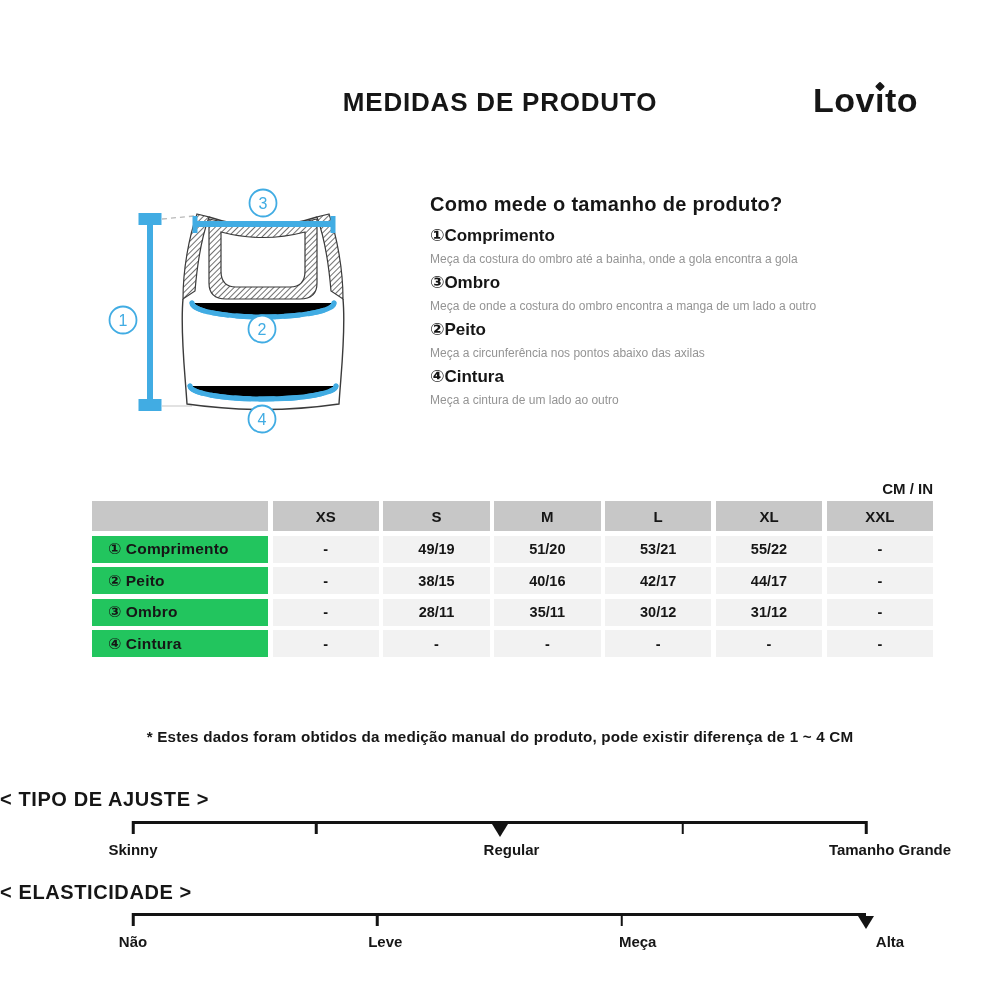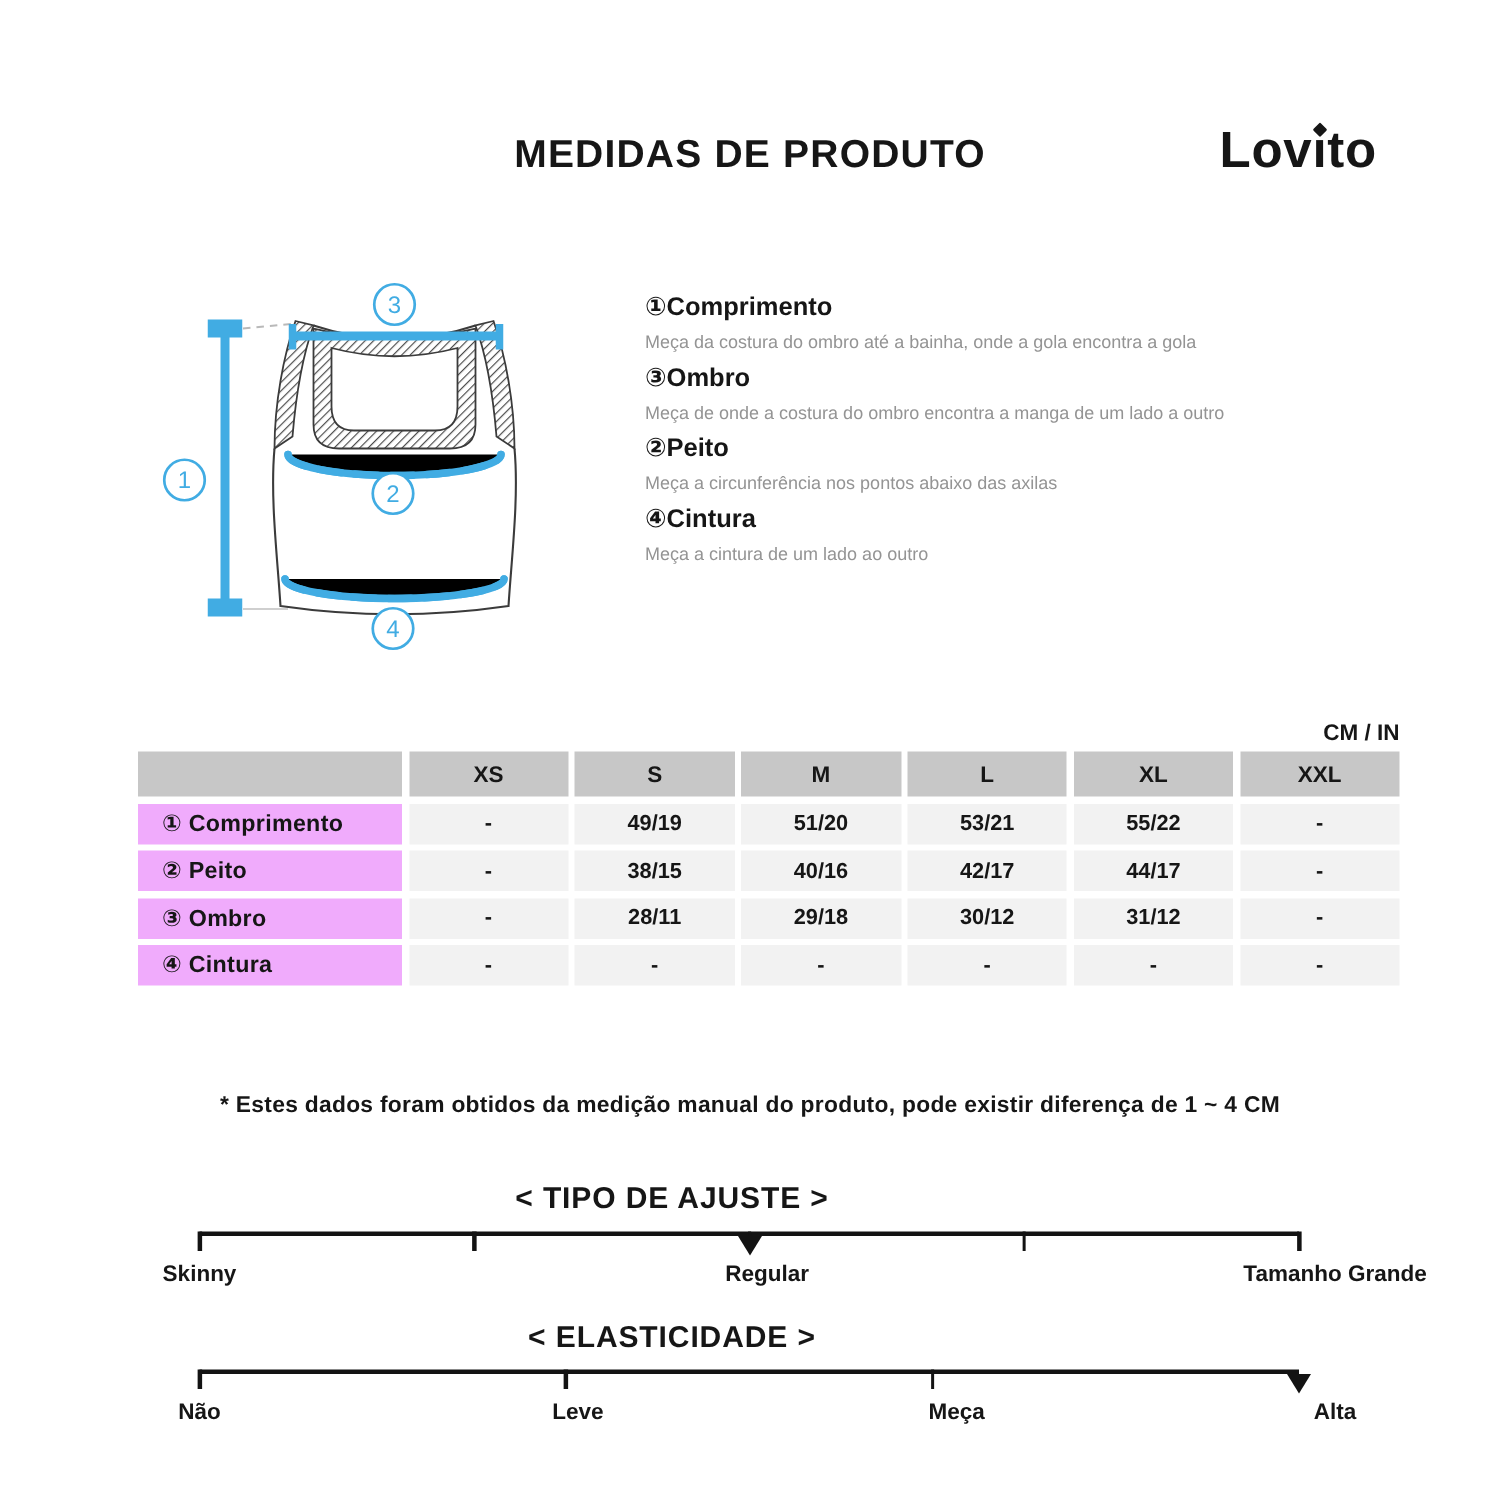--- a/index.html
+++ b/index.html
@@ -25,30 +25,30 @@
   .guide-item:nth-of-type(3) .guide-desc{max-width:470px;}
 
   
   .unit-label{position:absolute;left:92px;top:443px;width:841px;text-align:right;
               font-size:15px;font-weight:bold;}
   .size-table{position:absolute;left:92px;top:464px;width:841px;display:grid;
               grid-template-columns:176px repeat(6,1fr);
               grid-template-rows:30px 27px 27px 27px 27px;gap:4.5px;}
   .cell{display:flex;align-items:center;justify-content:center;font-size:14.5px;}
   .cell.head{background:#c7c7c7;font-weight:bold;font-size:15px;}
-  .cell.rowlabel{background:#f0abfc;justify-content:flex-start;padding-left:16px;
+  .cell.rowlabel{background:#22c55e;justify-content:flex-start;padding-left:16px;
                  font-size:15.5px;font-weight:bold;letter-spacing:.2px;}
   .cell.val{background:#f2f2f2;font-weight:bold;}
 
   
   .footnote{position:absolute;left:0;top:691px;width:1000px;text-align:center;
             font-size:15.2px;font-weight:bold;letter-spacing:.2px;}
 
   
-  .slider-title{position:absolute;left:0;width:896px;text-align:center;
+  .slider-title{position:absolute;left:0;width:896px;text-align:left;
                 font-size:20px;font-weight:bold;letter-spacing:.6px;}
   .slider-line{position:absolute;left:133px;width:733px;height:3px;background:#131313;}
   .tick{position:absolute;top:0;width:2.5px;height:13px;background:#131313;transform:translateX(-50%);}
   .marker{position:absolute;top:3px;width:0;height:0;transform:translateX(-50%);
           border-left:8px solid transparent;border-right:8px solid transparent;
           border-top:13px solid #131313;}
   .slider-labels{position:absolute;left:133px;width:757px;height:20px;}
   .slider-label{position:absolute;transform:translateX(-50%);white-space:nowrap;
                 font-size:15px;font-weight:bold;}
 </style>
@@ -102,20 +102,21 @@
       <circle cx="168" cy="26" r="13.5" fill="#fff" stroke="#41ACE3" stroke-width="1.8"></circle>
       <text x="168" y="31.5">3</text>
       <circle cx="167" cy="152" r="13.5" fill="#fff" stroke="#41ACE3" stroke-width="1.8"></circle>
       <text x="167" y="157.5">2</text>
       <circle cx="167" cy="242" r="13.5" fill="#fff" stroke="#41ACE3" stroke-width="1.8"></circle>
       <text x="167" y="247.5">4</text>
     </g>
   </svg>
 
   <div class="guide">
+    <p class="guide-heading">Como mede o tamanho de produto?</p>
     <div class="guide-item">
       <p class="guide-label">①Comprimento</p>
       <p class="guide-desc">Meça da costura do ombro até a bainha, onde a gola encontra a gola</p>
     </div>
     <div class="guide-item">
       <p class="guide-label">③Ombro</p>
       <p class="guide-desc">Meça de onde a costura do ombro encontra a manga de um lado a outro</p>
     </div>
     <div class="guide-item">
       <p class="guide-label">②Peito</p>
@@ -150,21 +151,21 @@
     <div class="cell val">-</div>
     <div class="cell val">38/15</div>
     <div class="cell val">40/16</div>
     <div class="cell val">42/17</div>
     <div class="cell val">44/17</div>
     <div class="cell val">-</div>
 
     <div class="cell rowlabel">③ Ombro</div>
     <div class="cell val">-</div>
     <div class="cell val">28/11</div>
-    <div class="cell val">29/18</div>
+    <div class="cell val">35/11</div>
     <div class="cell val">30/12</div>
     <div class="cell val">31/12</div>
     <div class="cell val">-</div>
 
     <div class="cell rowlabel">④ Cintura</div>
     <div class="cell val">-</div>
     <div class="cell val">-</div>
     <div class="cell val">-</div>
     <div class="cell val">-</div>
     <div class="cell val">-</div>

